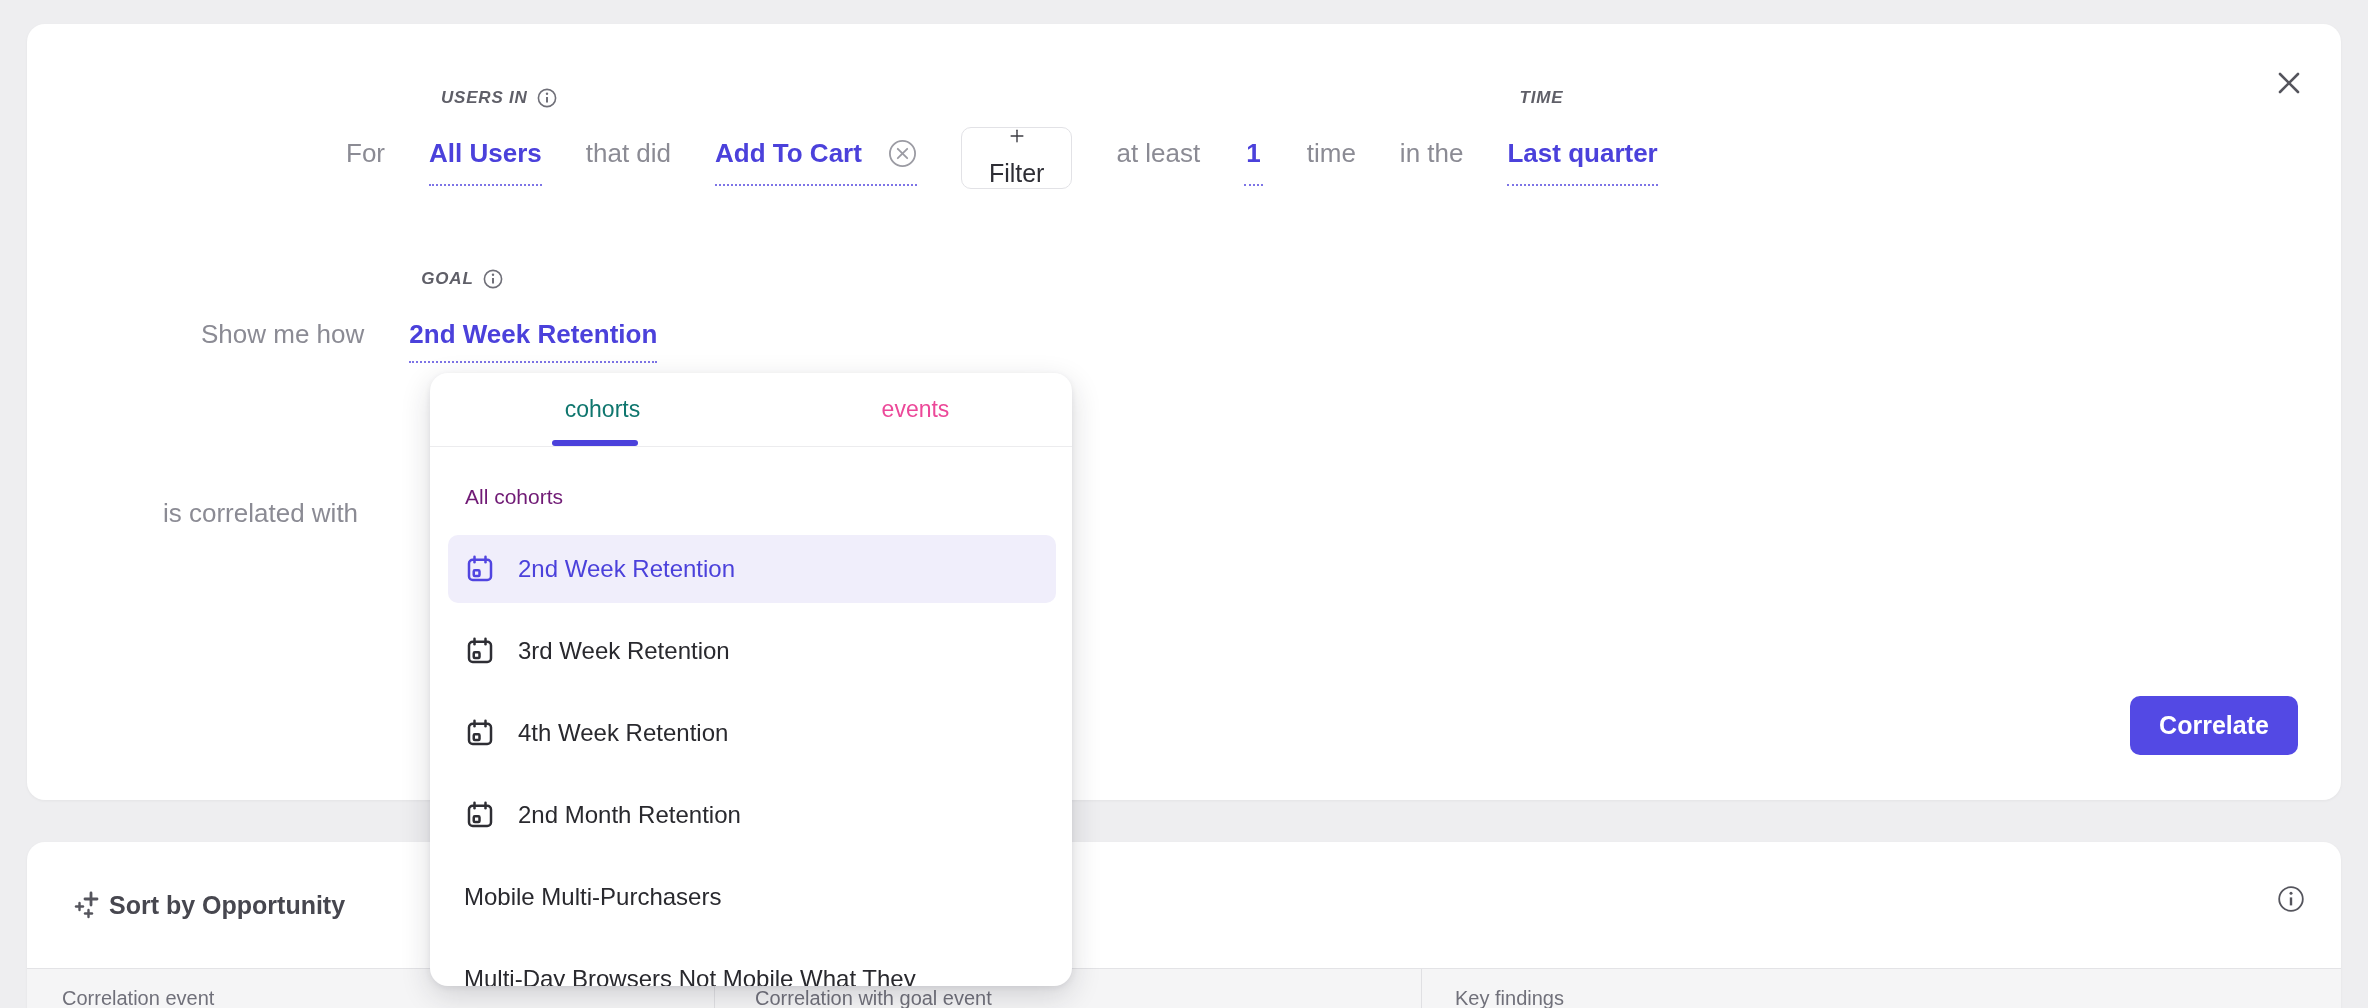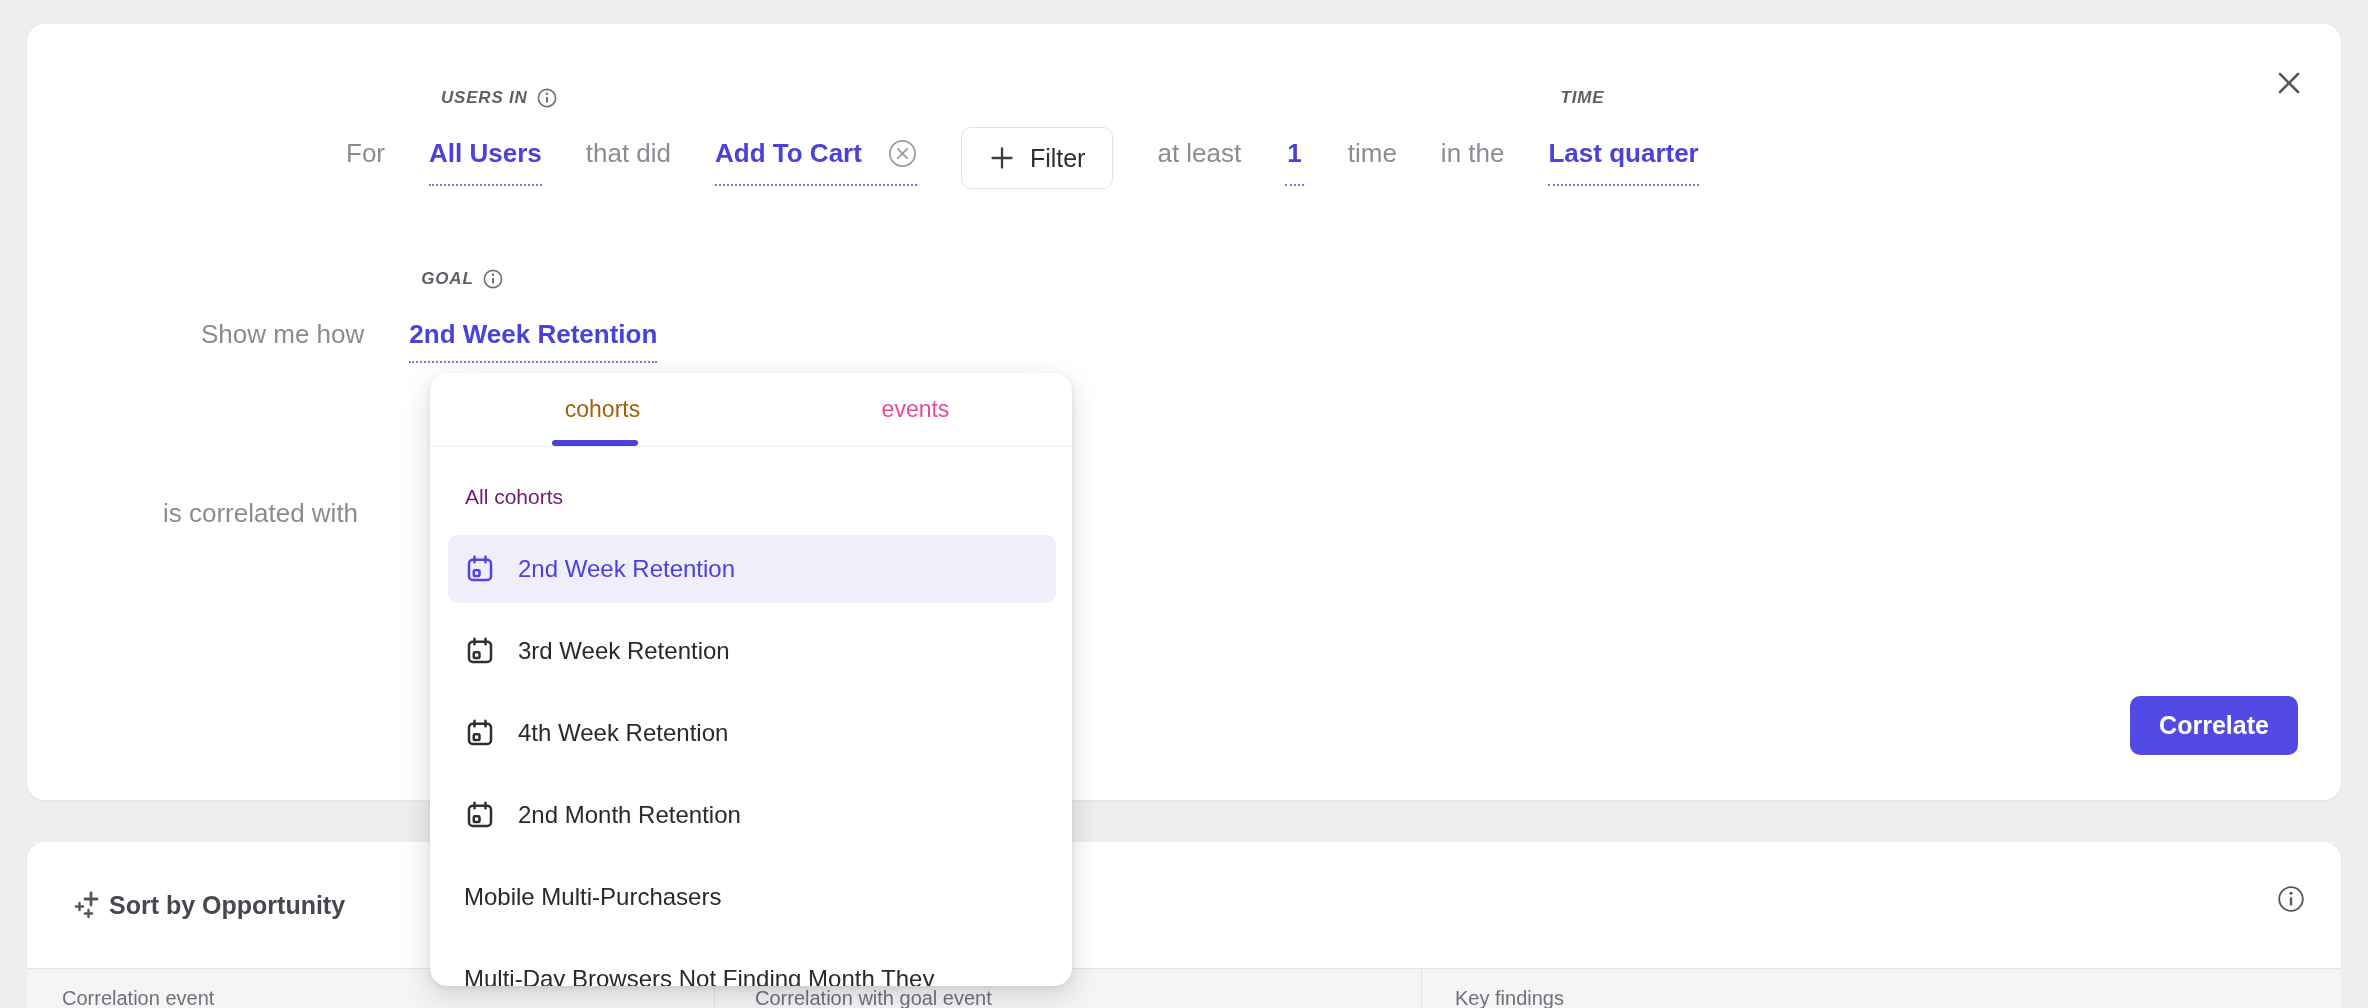--- a/index.html
+++ b/index.html
@@ -21,42 +21,42 @@
                font-size:17px; font-weight:700; letter-spacing:.8px; color:#5f5f68;font-style:italic; }
   .plink { color:#4b41db; font-size:26px; line-height:38px; font-weight:700;
            text-decoration:none; display:inline-block; cursor:pointer; }
   .dotted { border-bottom:2px dotted #7d74e6; padding-bottom:12px; }
   .event-group { display:inline-flex; align-items:center; gap:26px; }
   .num-link { border-bottom:2px dotted #7d74e6; padding-bottom:12px; padding-left:2px; padding-right:2px; }
 
   .filter-btn { display:inline-flex; align-items:center; gap:15px; height:62px;
                 margin-top:-7px; padding:0 27px; background:#fff;
                 border:1.5px solid #e2e2e6; border-radius:10px; cursor:pointer;
-                font-family:inherit; font-size:25px; color:#2e2e35; font-weight:500; }
+                font-family:inherit; font-size:25px; color:#2e2e35; font-weight:500;flex-direction:column; }
 
   .row2 { position:absolute; left:174px; top:291px; display:flex;
           align-items:flex-start; column-gap:45px; white-space:nowrap; }
   .row2 .dotted { padding-bottom:8px; }
   .row3 { position:absolute; left:136px; top:470px; }
 
   .close-btn { position:absolute; left:2240px; top:37px; width:44px; height:44px;
                display:flex; align-items:center; justify-content:center; cursor:pointer; }
 
   .correlate-btn { position:absolute; left:2103px; top:672px; width:168px; height:59px;
                    background:#5349e4; color:#fff; border:none; border-radius:10px;
                    font-family:inherit; font-size:25px; font-weight:600; cursor:pointer; }
 
   
   .dropdown { position:absolute; left:430px; top:373px; width:642px; height:613px;
               background:#fff; border-radius:18px; overflow:hidden; z-index:30;
               box-shadow:0 10px 30px rgba(30,30,45,.16), 0 2px 6px rgba(30,30,45,.08); }
   .tabs { display:flex; height:74px; border-bottom:1px solid #ececee; }
   .tab { flex:1; position:relative; display:flex; align-items:center; justify-content:center;
          font-size:23px; color:#ec4899; cursor:pointer; }
-  .tab.active { color:#a16207; font-weight:500;padding-left:16px; }
+  .tab.active { color:#0f766e; font-weight:500;padding-left:16px; }
   .tab .bar { position:absolute; bottom:0; left:50%; transform:translateX(-50%);
               width:86px; height:6px; border-radius:4px; background:#4b41db; }
   .section-label { margin:38px 0 0 35px; height:26px; font-size:21px; color:#701a75; }
   .items { list-style:none; margin-top:24px; }
   .item { height:68px; margin:0 16px 14px 18px; border-radius:10px; display:flex;
           align-items:center; padding-left:17px; gap:23px; cursor:pointer;
           font-size:24px; color:#29292e; white-space:nowrap; }
   .item.noicon { padding-left:16px; }
   .item.selected { background:#f0eefb; color:#4b41db; font-weight:500; }
   .cal { flex:0 0 30px; }
@@ -238,18 +238,18 @@
             <line x1="7.6" y1="2.2" x2="7.6" y2="6.6"></line>
             <line x1="16.4" y1="2.2" x2="16.4" y2="6.6"></line>
             <rect x="7" y="13" width="4.6" height="4.6" rx="0.9"></rect>
         </svg>
         <span>2nd Month Retention</span>
       </li>
       <li class="item noicon">
         <span>Mobile Multi-Purchasers</span>
       </li>
       <li class="item noicon">
-        <span>Multi-Day Browsers Not Finding Month They</span>
+        <span>Multi-Day Browsers Not Mobile What They</span>
       </li>
     </ul>
   </div>
 
 </div>
 
 </body></html>

